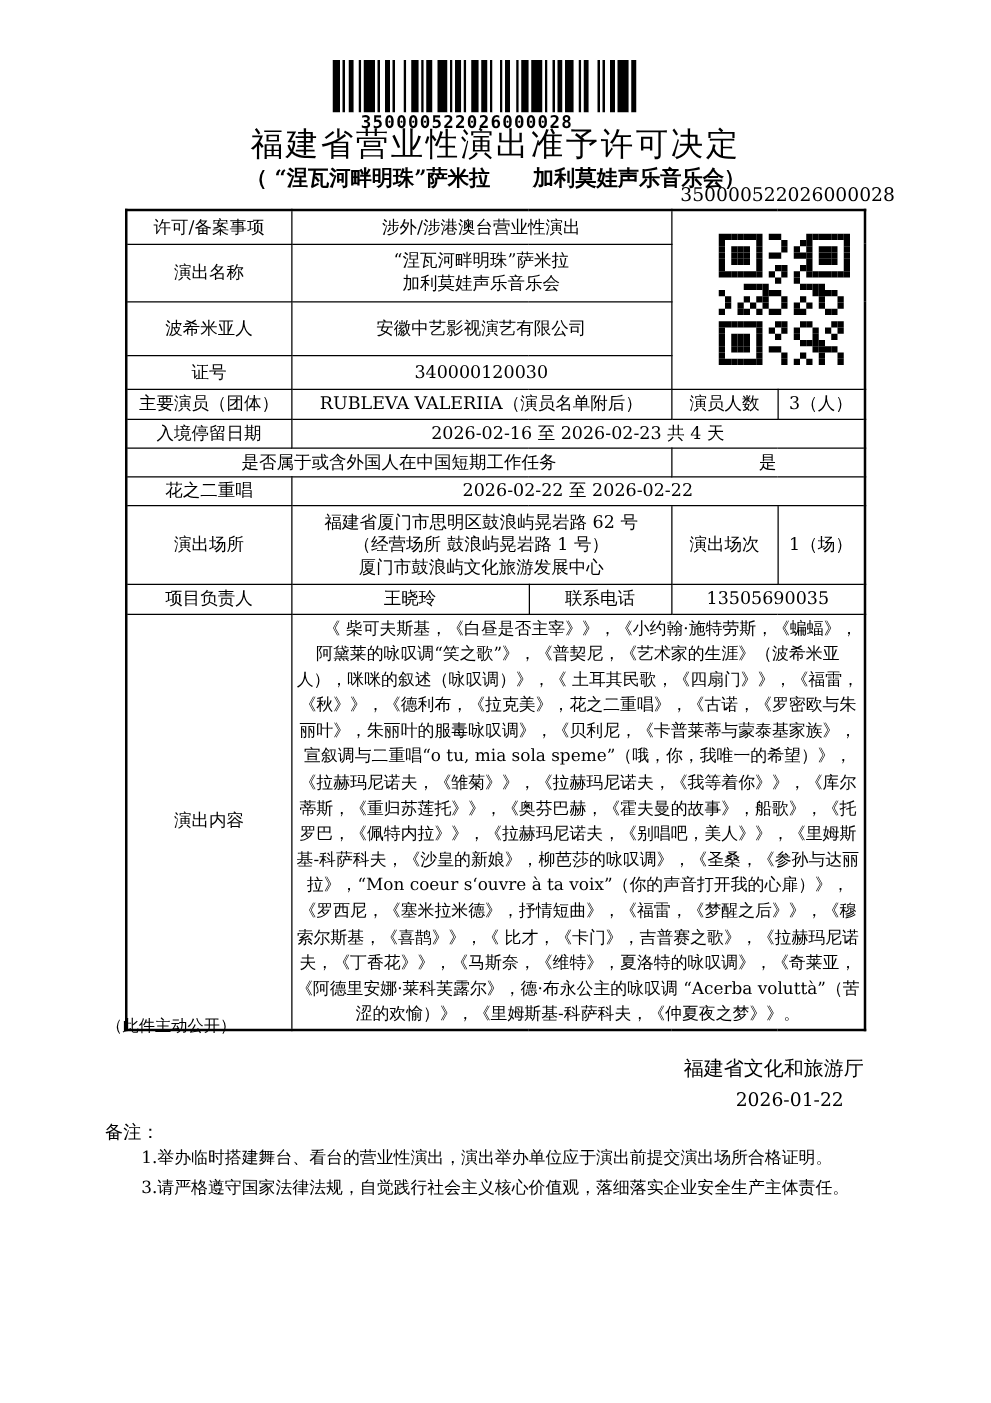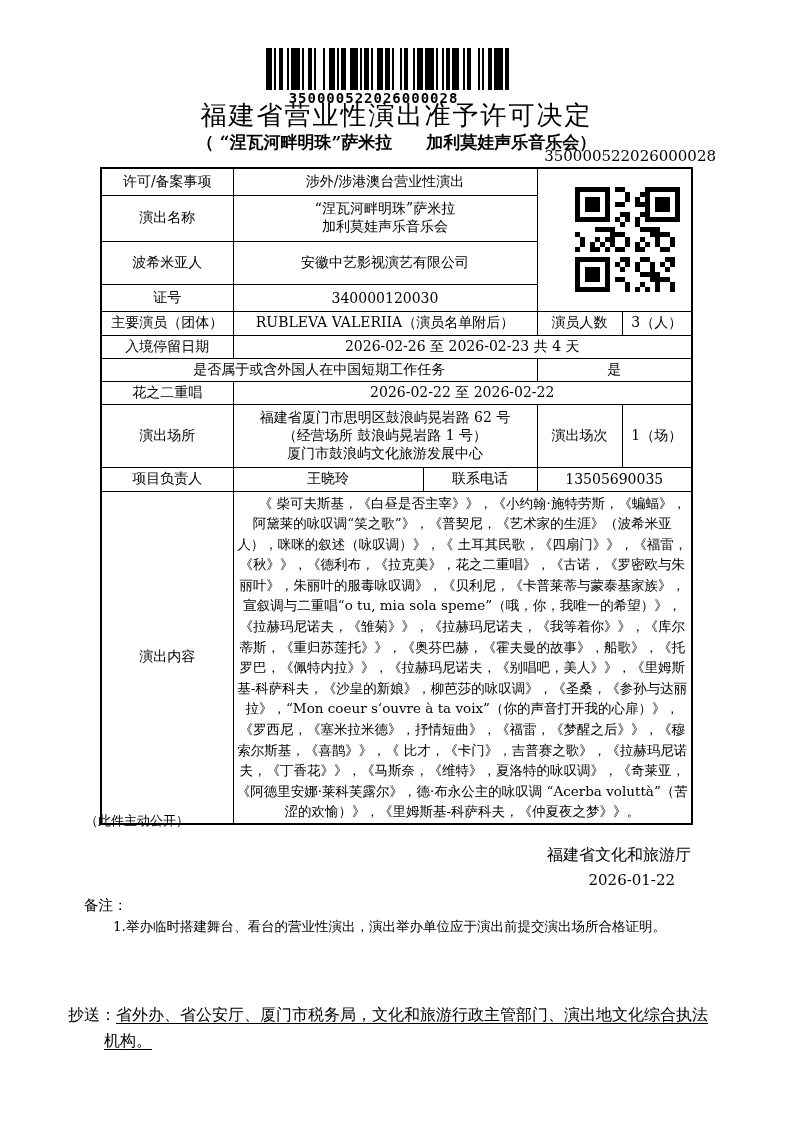--- a/index.html
+++ b/index.html
@@ -598,21 +598,21 @@
       <td colspan="2">340000120030</td>
     </tr>
     <tr style="height:24px">
       <td>主要演员（团体）</td>
       <td colspan="2">RUBLEVA VALERIIA（演员名单附后）</td>
       <td>演员人数</td>
       <td>3（人）</td>
     </tr>
     <tr style="height:23px">
       <td>入境停留日期</td>
-      <td colspan="4">2026-02-26 至 2026-02-23 共 4 天</td>
+      <td colspan="4">2026-02-16 至 2026-02-23 共 4 天</td>
     </tr>
     <tr style="height:23px">
       <td colspan="3">是否属于或含外国人在中国短期工作任务</td>
       <td colspan="2">是</td>
     </tr>
     <tr style="height:23px">
       <td>花之二重唱</td>
       <td colspan="4">2026-02-22 至 2026-02-22</td>
     </tr>
     <tr style="height:63px">
@@ -640,17 +640,17 @@
   </tbody>
     </table>
 
   <div class="public-note">（此件主动公开）</div>
   <div class="authority">福建省文化和旅游厅</div>
   <div class="issue-date">2026-01-22</div>
 
   <div class="remarks-label">备注：</div>
   <div class="remarks">
     <div>1.举办临时搭建舞台、看台的营业性演出，演出举办单位应于演出前提交演出场所合格证明。</div>
+    <div>3.请严格遵守国家法律法规，自觉践行社会主义核心价值观，落细落实企业安全生产主体责任。</div>
   </div>
 
-  <div class="cc"><span>抄送：</span><span class="cc-value">省外办、省公安厅、厦门市税务局，文化和旅游行政主管部门、演出地文化综合执法机构。</span></div>
 
 </div>
 
 </body></html>

